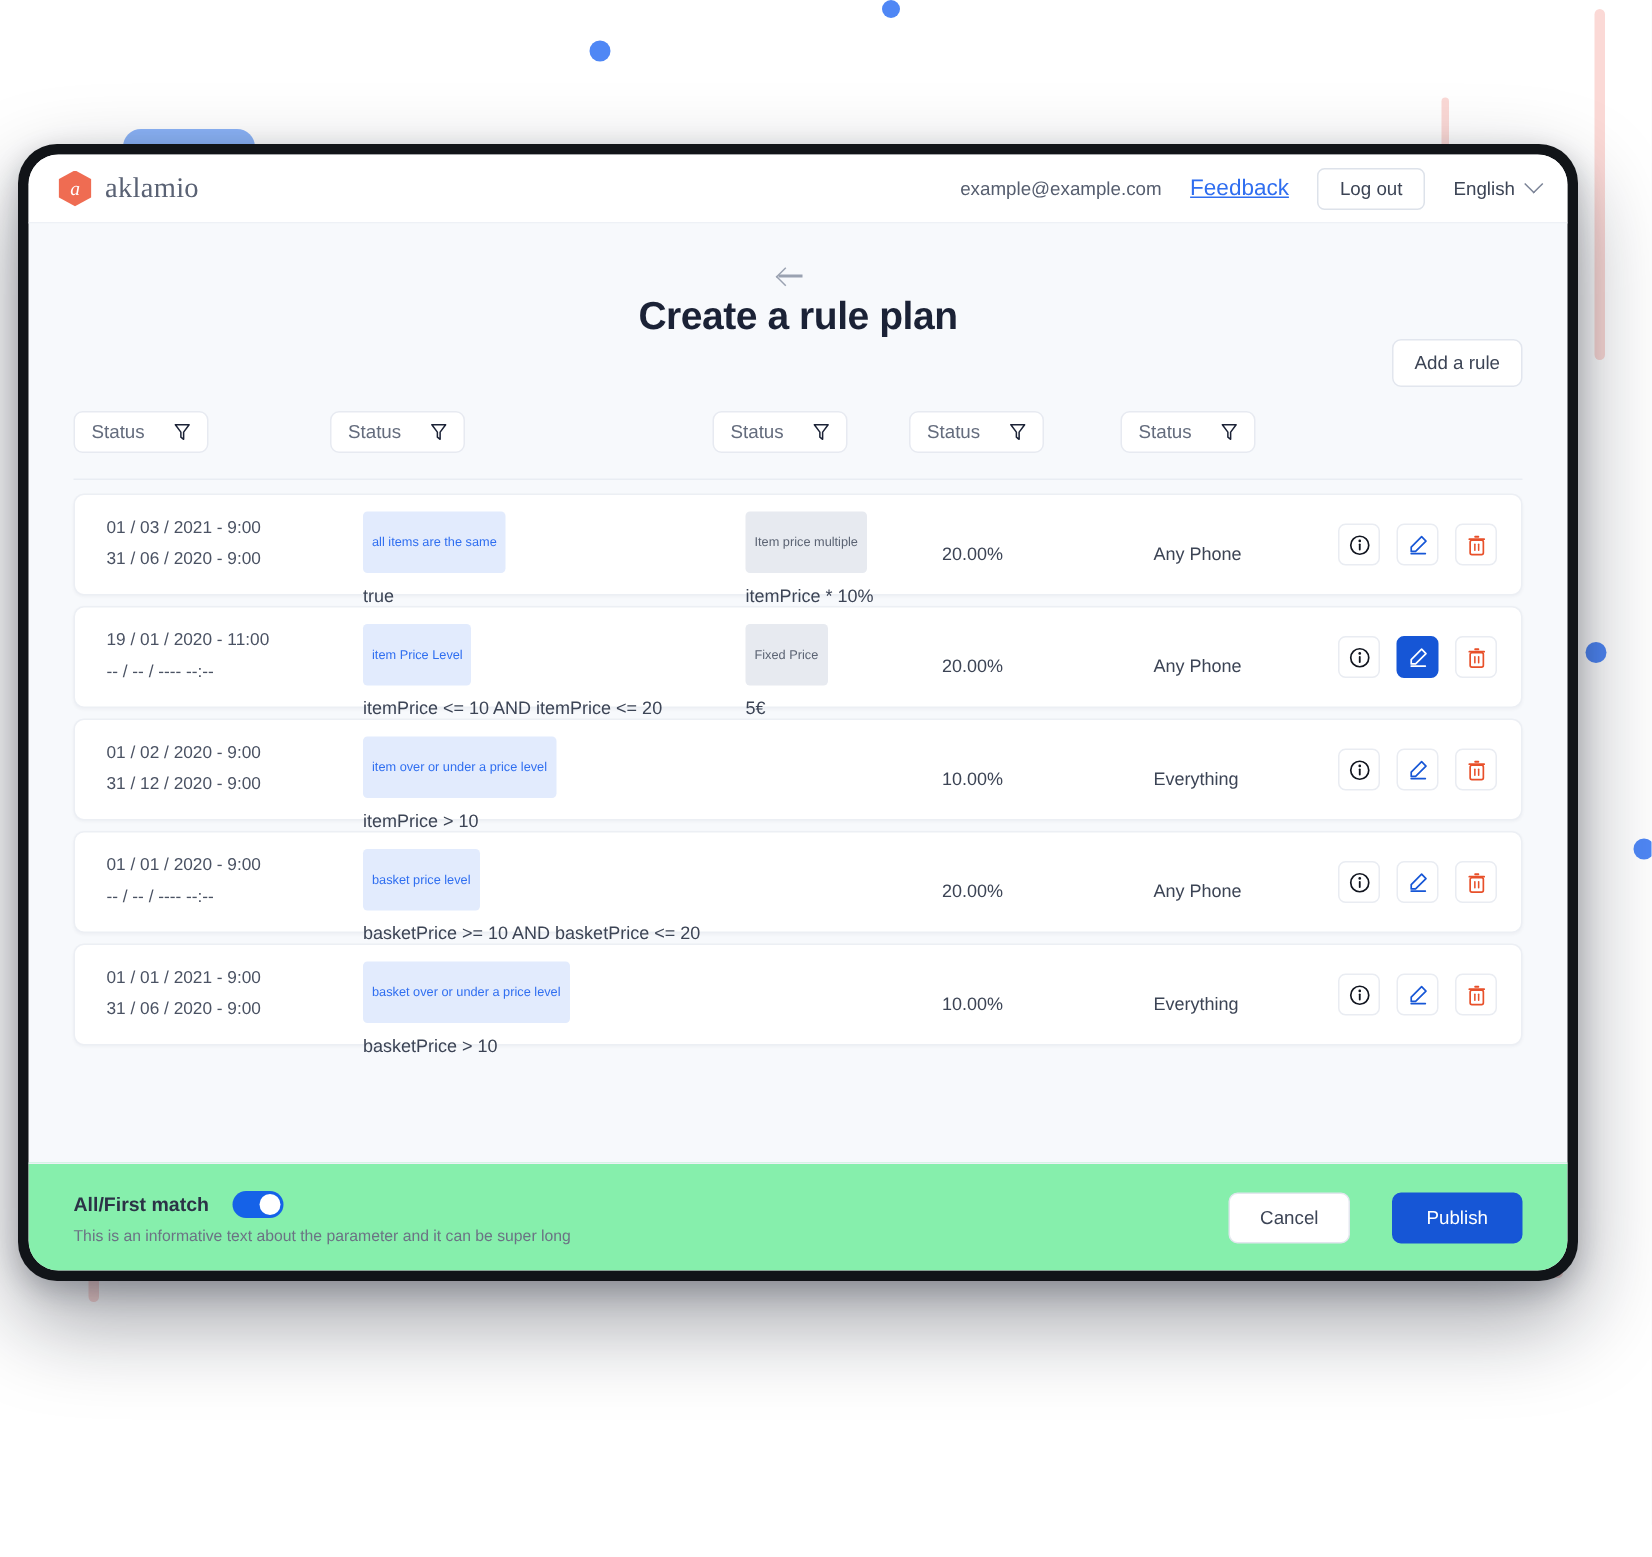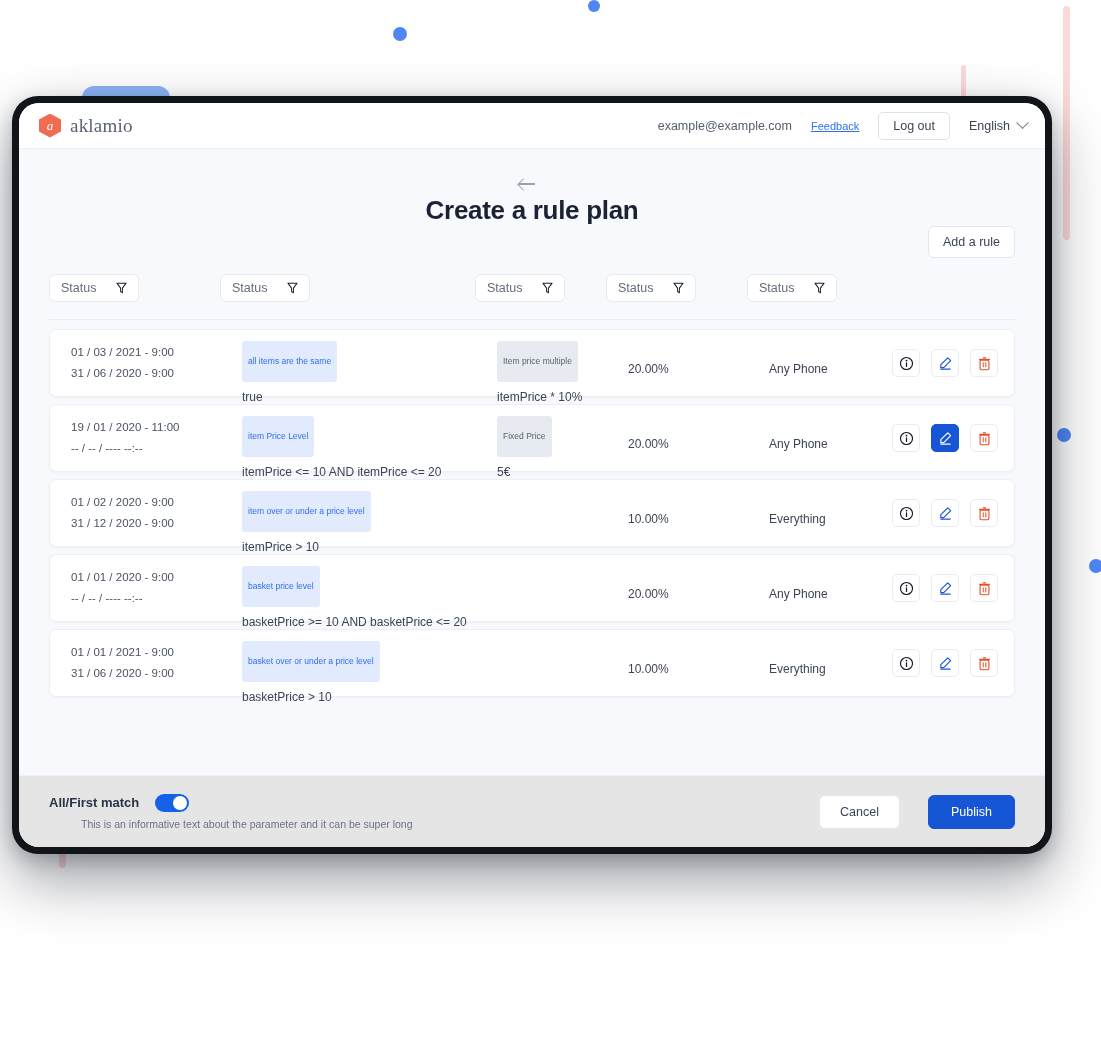--- a/index.html
+++ b/index.html
@@ -96,21 +96,21 @@
   }
 
   .topbar-right {
     margin-left: auto;
     display: flex;
     align-items: center;
     gap: 19px;
   }
 
   .user-email { font-size: 12.5px; color: #555d6e; }
-  .feedback-link { font-size: 11px; color: #2f6ef0; }
+  .feedback-link { font-size: 15px; color: #2f6ef0; }
 
   .logout-btn {
     font-size: 12.5px;
     color: #3c4455;
     background: #fff;
     border: 1px solid #dde2ea;
     border-radius: 5px;
     padding: 6px 14px;
     cursor: pointer;
     font-family: inherit;
@@ -259,21 +259,21 @@
     background: #fff;
     display: flex; align-items: center; justify-content: center;
     cursor: pointer;
     padding: 0;
   }
   .act-btn.active { background: #1656d6; border-color: #1656d6; }
 
   
   .footer {
     margin-top: auto;
-    background: #e5e5e5;
+    background: #86efac;
     border-top: 1px solid #eef1f6;
     height: 72px;
     flex: 0 0 72px;
     display: flex;
     align-items: center;
     padding: 0 30px 0 30px;
   }
 
   .footer-left { display: flex; flex-direction: column; gap: 6px; }
   .toggle-line { display: flex; align-items: center; gap: 16px; }
@@ -288,21 +288,21 @@
   }
   .toggle::after {
     content: "";
     position: absolute;
     right: 2px; top: 2px;
     width: 14px; height: 14px;
     border-radius: 50%;
     background: #fff;
   }
 
-  .footer-help { font-size: 10.5px; color: #6b7384; margin-left: 32px; }
+  .footer-help { font-size: 10.5px; color: #6b7384; }
 
   .footer-right { margin-left: auto; display: flex; align-items: center; gap: 28px; }
 
   .cancel-btn {
     font-size: 12.5px; color: #3c4455;
     background: #fff; border: 1px solid #e2e6ee;
     border-radius: 6px; padding: 9px 20px; cursor: pointer;
     font-family: inherit;
   }
   .publish-btn {

